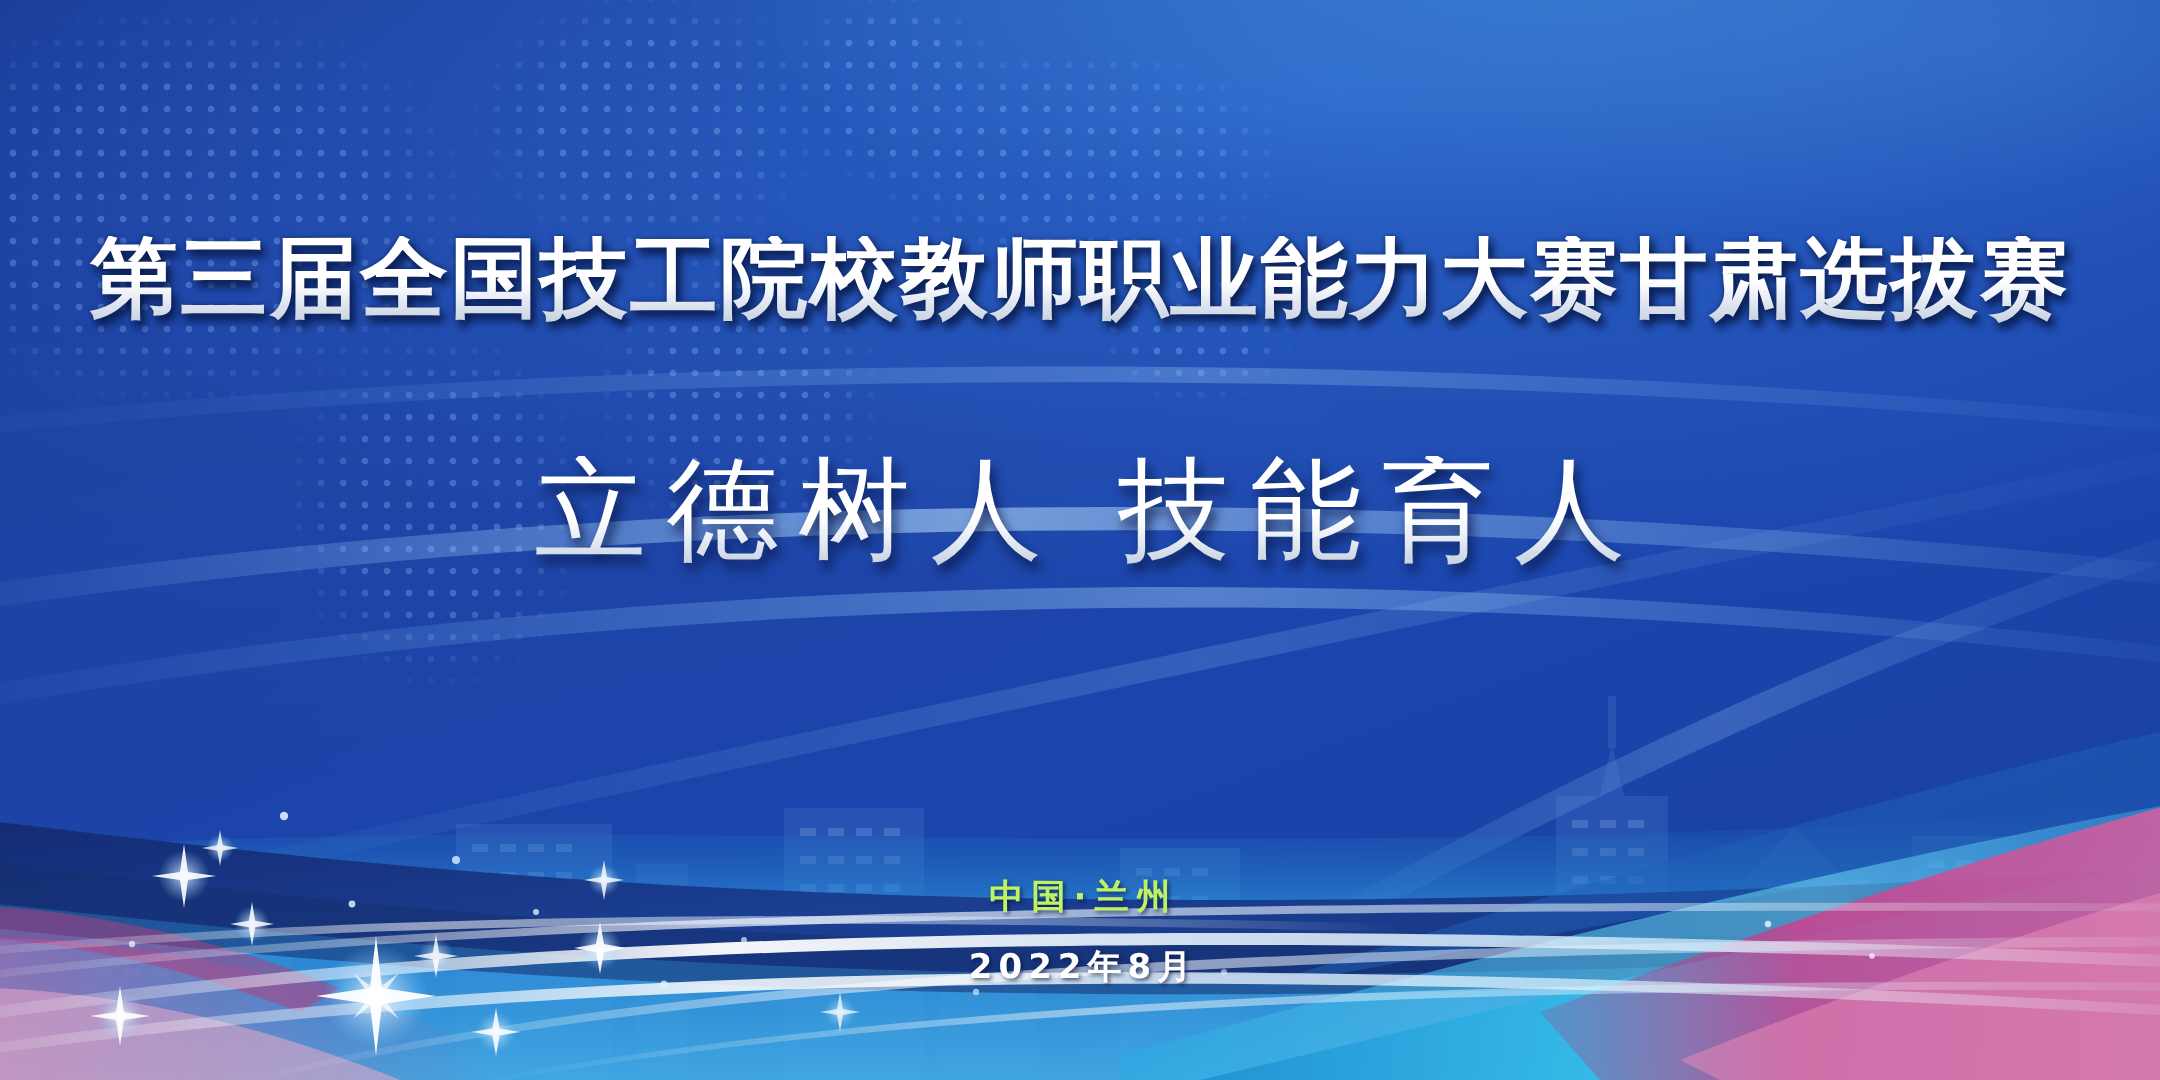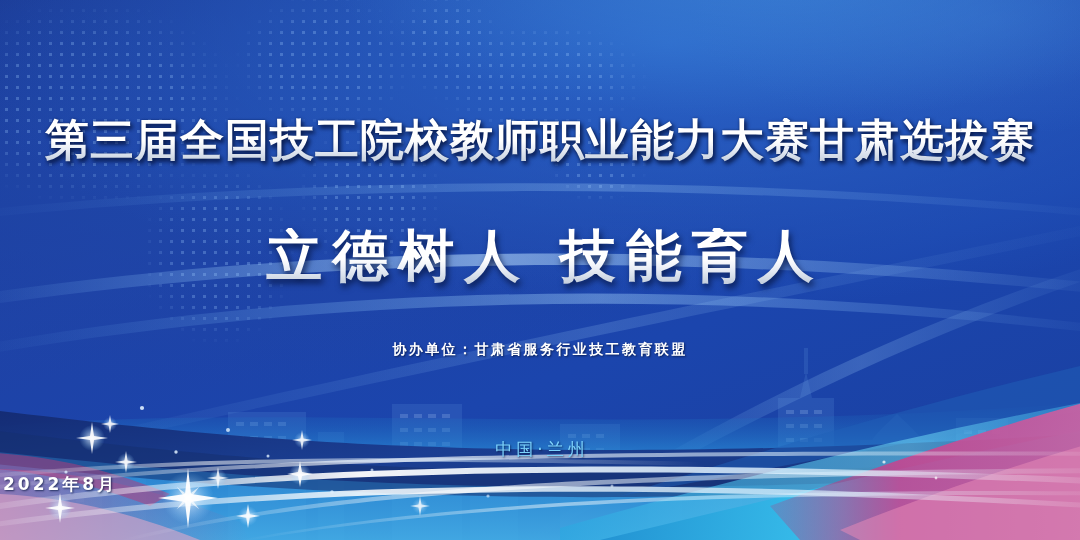--- a/index.html
+++ b/index.html
@@ -88,21 +88,21 @@
     white-space: nowrap;
   }
 
   .sub-title {
     position: absolute;
     left: 0; right: 0;
     top: 228px;
     text-align: center;
     font-size: 56px;
     line-height: 1;
-    font-weight: 700;
+    font-weight: 400;
     letter-spacing: 10px;
     text-indent: 10px;
     color: #ffffff;
     background: linear-gradient(180deg, #ffffff 0%, #ffffff 55%, #e8edf5 74%, #c2cddc 100%);
     -webkit-background-clip: text;
     background-clip: text;
     -webkit-text-fill-color: transparent;
     filter: drop-shadow(2px 4px 3px rgba(4,18,60,0.8));
     white-space: nowrap;
   }
@@ -124,32 +124,32 @@
     text-shadow: 1px 1px 2px rgba(5,20,60,0.75);
   }
 
   .venue {
     position: absolute;
     left: 0; right: 0;
     top: 441px;
     text-align: center;
     font-size: 17px;
     line-height: 1;
-    font-weight: 400;
-    color: #7dd3fc;
+    font-weight: 700;
+    color: #bef264;
     letter-spacing: 4px;
     text-indent: 4px;
     white-space: nowrap;
     text-shadow: 1px 1px 2px rgba(5,20,60,0.7);
   }
   .date {
     position: absolute;
     left: 0; right: 0;
     top: 476px;
-    text-align: left;
+    text-align: center;
     font-size: 17px;
     line-height: 1;
     font-weight: 600;
     color: #ffffff;
     letter-spacing: 3px;
     text-indent: 3px;
     white-space: nowrap;
     text-shadow: 1px 1px 2px rgba(5,20,60,0.7);
   }
 </style>
@@ -435,21 +435,20 @@
   </svg>
 
   <div class="content">
 
     <div class="main-title">第三届全国技工院校教师职业能力大赛甘肃选拔赛</div>
 
     <div class="sub-title">立德树人 技能育人</div>
 
     <div class="orgs">
       <div class="orgs-inner">
-        <div class="org-line">协办单位：甘肃省服务行业技工教育联盟</div>
       </div>
     </div>
 
     <div class="venue">中国·兰州</div>
 
     <div class="date">2022年8月</div>
 
   </div>
 </div>
 

